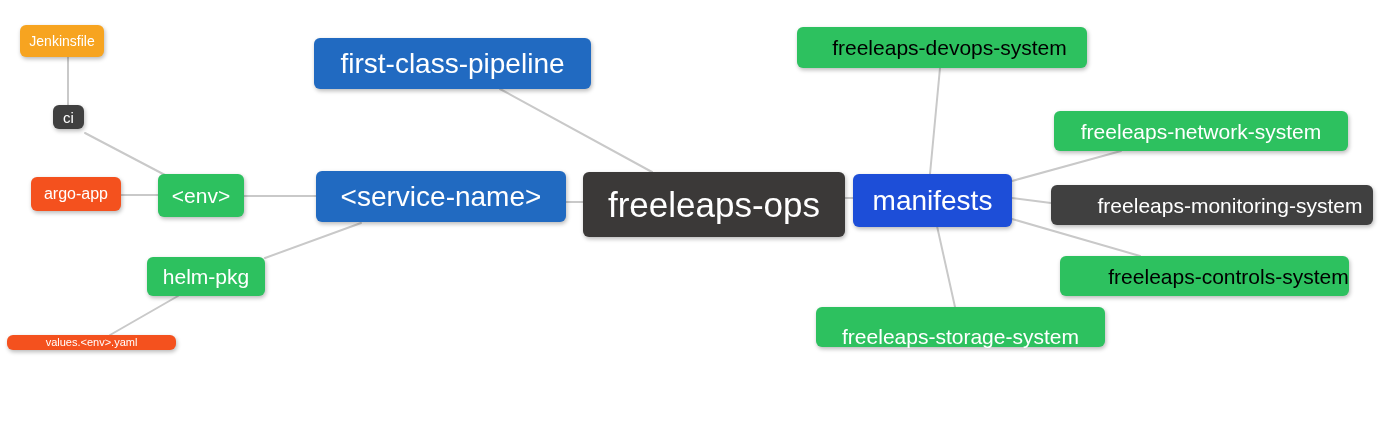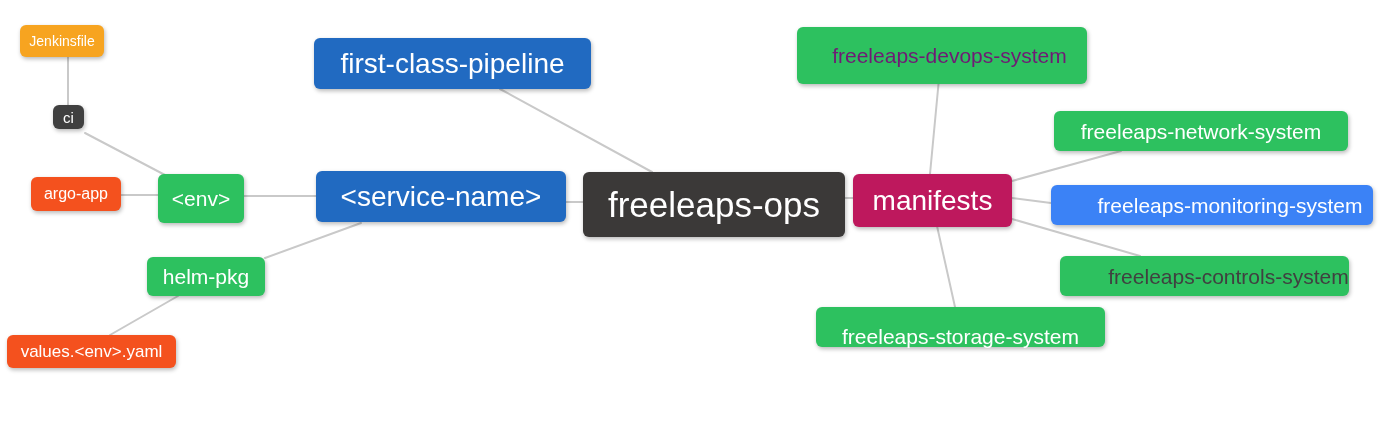--- a/index.html
+++ b/index.html
@@ -61,50 +61,50 @@
   <div>
       <div class="node" style="left: 20px; top: 25px; width: 84px; height: 32px; font-size: 14px; background: rgb(247, 164, 32); color: rgb(255, 255, 255);">
         <span>Jenkinsfile</span>
       </div>
       <div class="node" style="left: 53px; top: 105px; width: 31px; height: 24px; font-size: 15px; background: #404040; color: rgb(255, 255, 255);">
         <span>ci</span>
       </div>
       <div class="node" style="left: 31px; top: 177px; width: 90px; height: 34px; font-size: 16px; background: rgb(244, 81, 30); color: rgb(255, 255, 255);">
         <span>argo-app</span>
       </div>
-      <div class="node" style="left: 158px; top: 174px; width: 86px; height: 49px; font-size: 21px; background: rgb(45, 193, 95); color: rgb(255, 255, 255);">
+      <div class="node" style="left: 158px; top: 174px; width: 86px; height: 43px; font-size: 21px; background: rgb(45, 193, 95); color: rgb(255, 255, 255);">
         <span>&lt;env&gt;</span>
       </div>
       <div class="node" style="left: 147px; top: 257px; width: 118px; height: 39px; font-size: 21px; background: rgb(45, 193, 95); color: rgb(255, 255, 255); text-align: right;">
         <span>helm-pkg</span>
       </div>
-      <div class="node" style="left: 7px; top: 335px; width: 169px; height: 33px; font-size: 17px; background: rgb(244, 81, 30); color: rgb(255, 255, 255);">
+      <div class="node" style="left: 7px; top: 335px; width: 169px; height: 15px; font-size: 11px; background: rgb(244, 81, 30); color: rgb(255, 255, 255);">
         <span>values.&lt;env&gt;.yaml</span>
       </div>
       <div class="node" style="left: 314px; top: 38px; width: 277px; height: 51px; font-size: 28px; background: rgb(33, 106, 193); color: rgb(255, 255, 255);">
         <span>first-class-pipeline</span>
       </div>
       <div class="node" style="left: 316px; top: 171px; width: 250px; height: 51px; font-size: 28px; background: rgb(33, 106, 193); color: rgb(255, 255, 255);">
         <span>&lt;service-name&gt;</span>
       </div>
       <div class="node" style="left: 583px; top: 172px; width: 262px; height: 65px; font-size: 35px; background: rgb(59, 57, 56); color: rgb(255, 255, 255); text-align: center;">
         <span>freeleaps-ops</span>
       </div>
-      <div class="node" style="left: 853px; top: 174px; width: 159px; height: 53px; font-size: 28px; background: #be185d; color: rgb(255, 255, 255);">
+      <div class="node" style="left: 853px; top: 174px; width: 159px; height: 53px; font-size: 28px; background: #1d4ed8; color: rgb(255, 255, 255);">
         <span>manifests</span>
       </div>
-      <div class="node" style="left: 797px; top: 27px; width: 290px; height: 57px; font-size: 21px; background: rgb(45, 193, 95); color: #701a75; padding-left: 15px;">
+      <div class="node" style="left: 797px; top: 27px; width: 290px; height: 41px; font-size: 21px; background: rgb(45, 193, 95); color: #000000; padding-left: 15px;">
         <span>freeleaps-devops-system</span>
       </div>
       <div class="node" style="left: 1054px; top: 111px; width: 294px; height: 40px; font-size: 21px; background: rgb(45, 193, 95); color: rgb(255, 255, 255);">
         <span>freeleaps-network-system</span>
       </div>
-      <div class="node" style="left: 1051px; top: 185px; width: 322px; height: 40px; font-size: 21px; background: #3b82f6; color: rgb(255, 255, 255); padding-left: 36px;">
+      <div class="node" style="left: 1051px; top: 185px; width: 322px; height: 40px; font-size: 21px; background: #404040; color: rgb(255, 255, 255); padding-left: 36px;">
         <span>freeleaps-monitoring-system</span>
       </div>
-      <div class="node" style="left: 1060px; top: 256px; width: 289px; height: 40px; font-size: 21px; background: rgb(45, 193, 95); color: #404040; padding-left: 48px;">
+      <div class="node" style="left: 1060px; top: 256px; width: 289px; height: 40px; font-size: 21px; background: rgb(45, 193, 95); color: #000000; padding-left: 48px;">
         <span>freeleaps-controls-system</span>
       </div>
       <div class="node" style="left: 816px; top: 307px; width: 289px; height: 40px; font-size: 21px; background: rgb(45, 193, 95); color: rgb(255, 255, 255); align-items: flex-end;">
         <span>freeleaps-storage-system</span>
       </div>
     </div>
 </div>
 
 </body></html>

